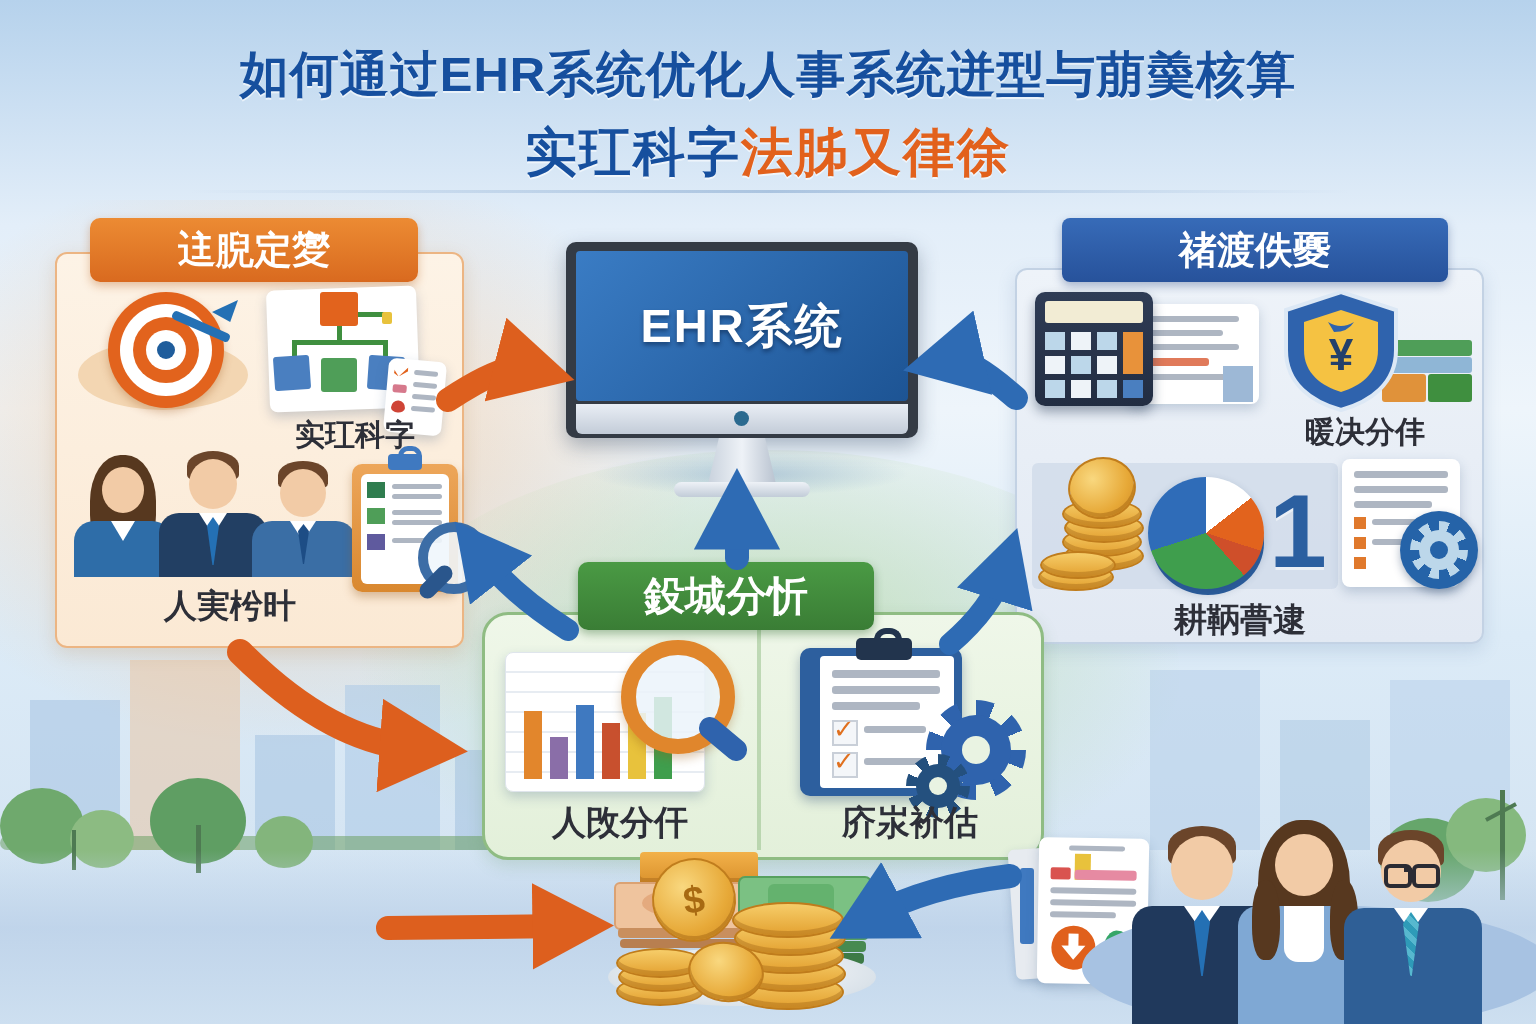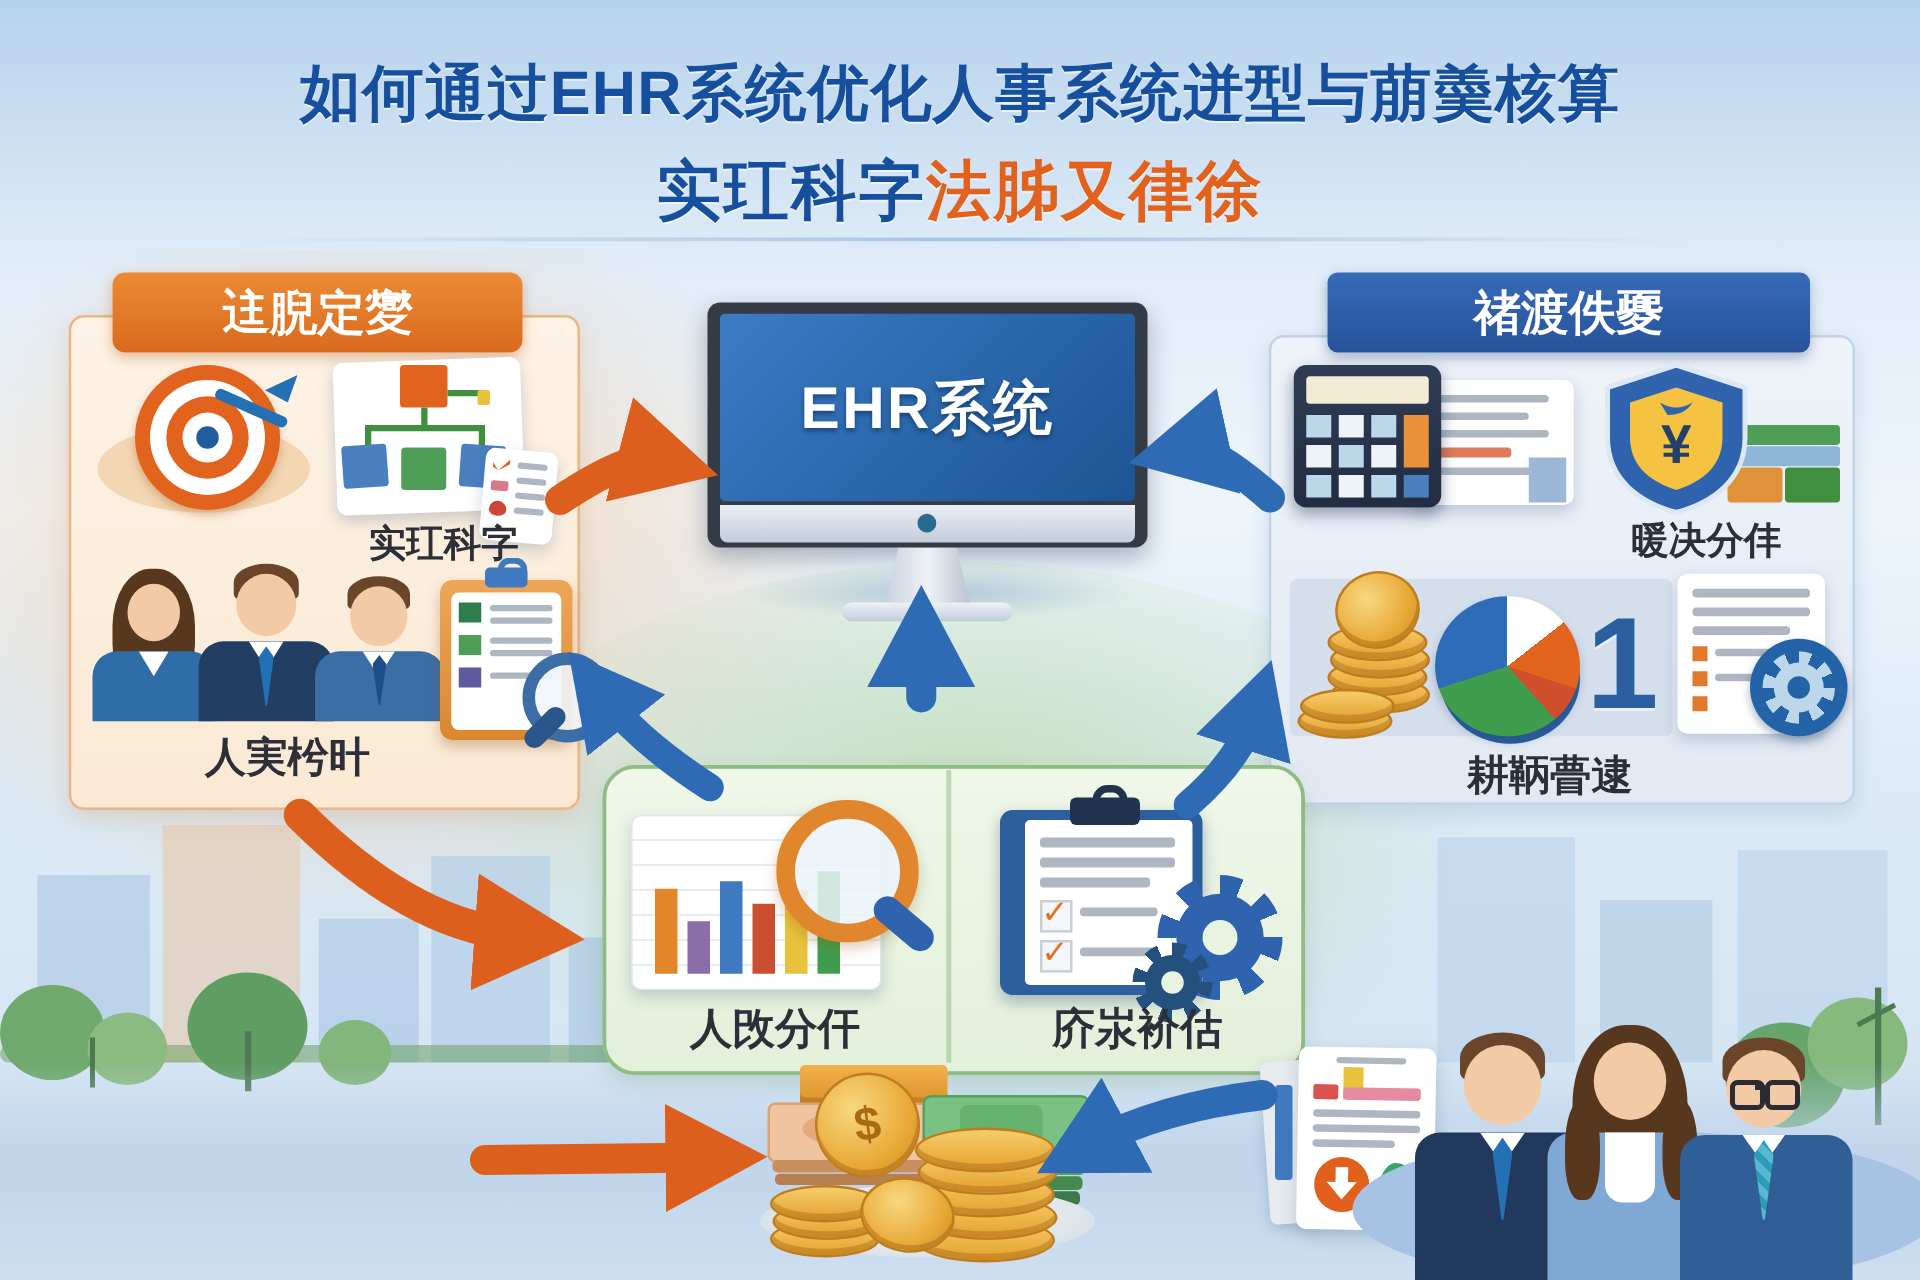--- a/index.html
+++ b/index.html
@@ -247,20 +247,21 @@
         <div class="teeth" style="background:repeating-conic-gradient(#bcd7ea 0 22deg,transparent 22deg 45deg);"></div>
         <div class="hub" style="left:9px;top:9px;width:40px;height:40px;background:#bcd7ea;"></div>
         <div class="hub" style="left:20px;top:20px;width:18px;height:18px;background:#2563a8;"></div>
       </div>
     </div>
   </div>
   <div class="abs lbl" style="left:1090px;top:598px;width:300px;font-size:33px;">耕鞆瞢逮</div>
 
   <div class="abs panel-green" style="left:482px;top:612px;width:556px;height:242px;"></div>
   <div class="abs" style="left:757px;top:616px;width:4px;height:234px;background:rgba(143,188,131,.5);"></div>
+  <div class="abs hdr" style="left:578px;top:562px;width:296px;height:68px;border-radius:10px;font-size:41px;background:linear-gradient(180deg,#4a9a44,#3a7d35);box-shadow:0 4px 10px rgba(40,100,40,.4);">鈠城分忻</div>
 
   <div class="abs" style="left:505px;top:648px;width:240px;height:150px;">
     <div class="doc" style="left:0;top:4px;width:198px;height:138px;background:repeating-linear-gradient(180deg,#ffffff 0 18px,#e7ecf2 18px 20px);border:1px solid #dfe5ec;">
       <div class="abs" style="left:18px;top:58px;width:18px;height:68px;background:#e2862c;"></div>
       <div class="abs" style="left:44px;top:84px;width:18px;height:42px;background:#8a6ea8;"></div>
       <div class="abs" style="left:70px;top:52px;width:18px;height:74px;background:#3f79c0;"></div>
       <div class="abs" style="left:96px;top:70px;width:18px;height:56px;background:#c8502e;"></div>
       <div class="abs" style="left:122px;top:60px;width:18px;height:66px;background:#e8c23c;"></div>
       <div class="abs" style="left:148px;top:44px;width:18px;height:82px;background:#3f9e4d;"></div>
     </div>

